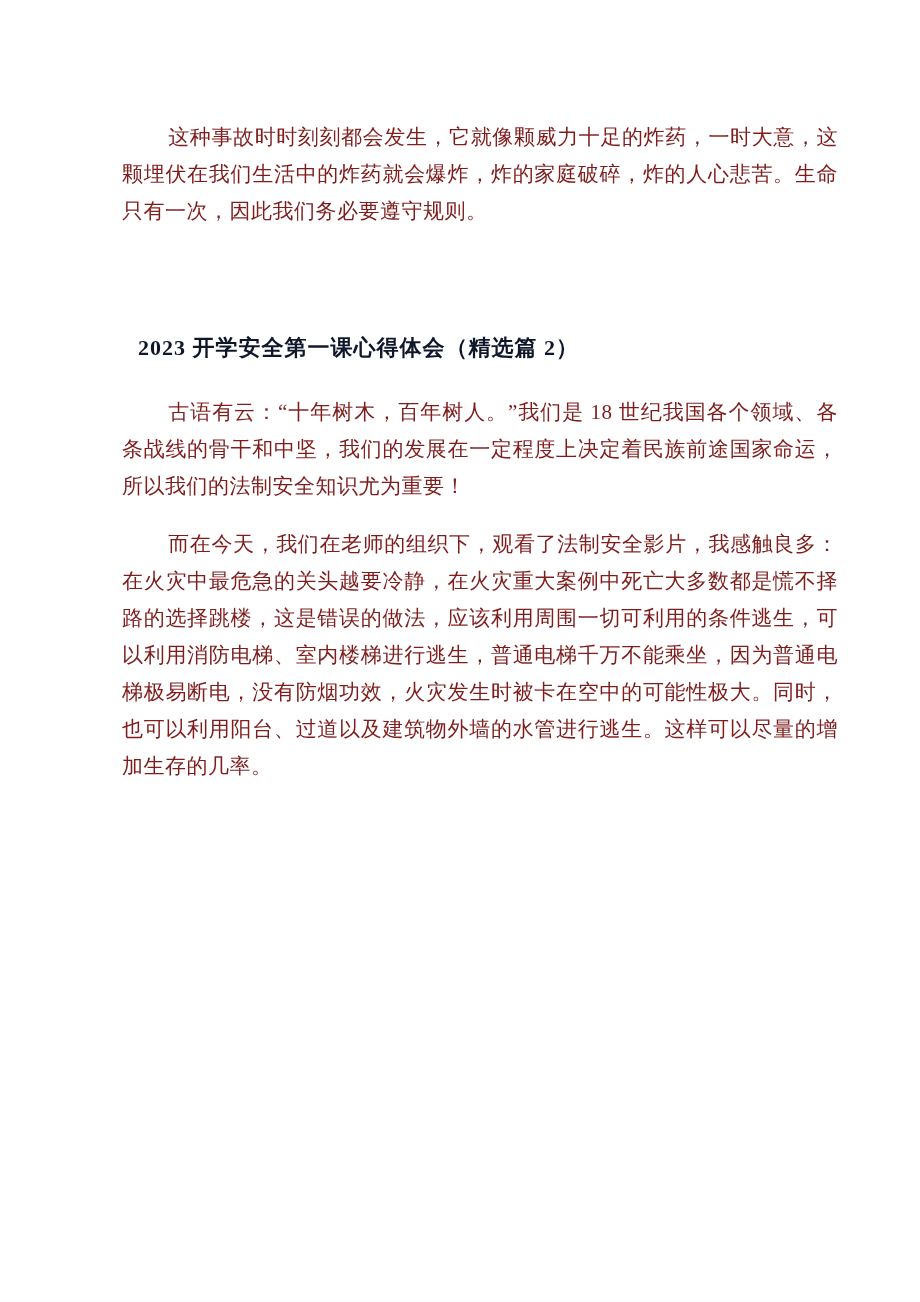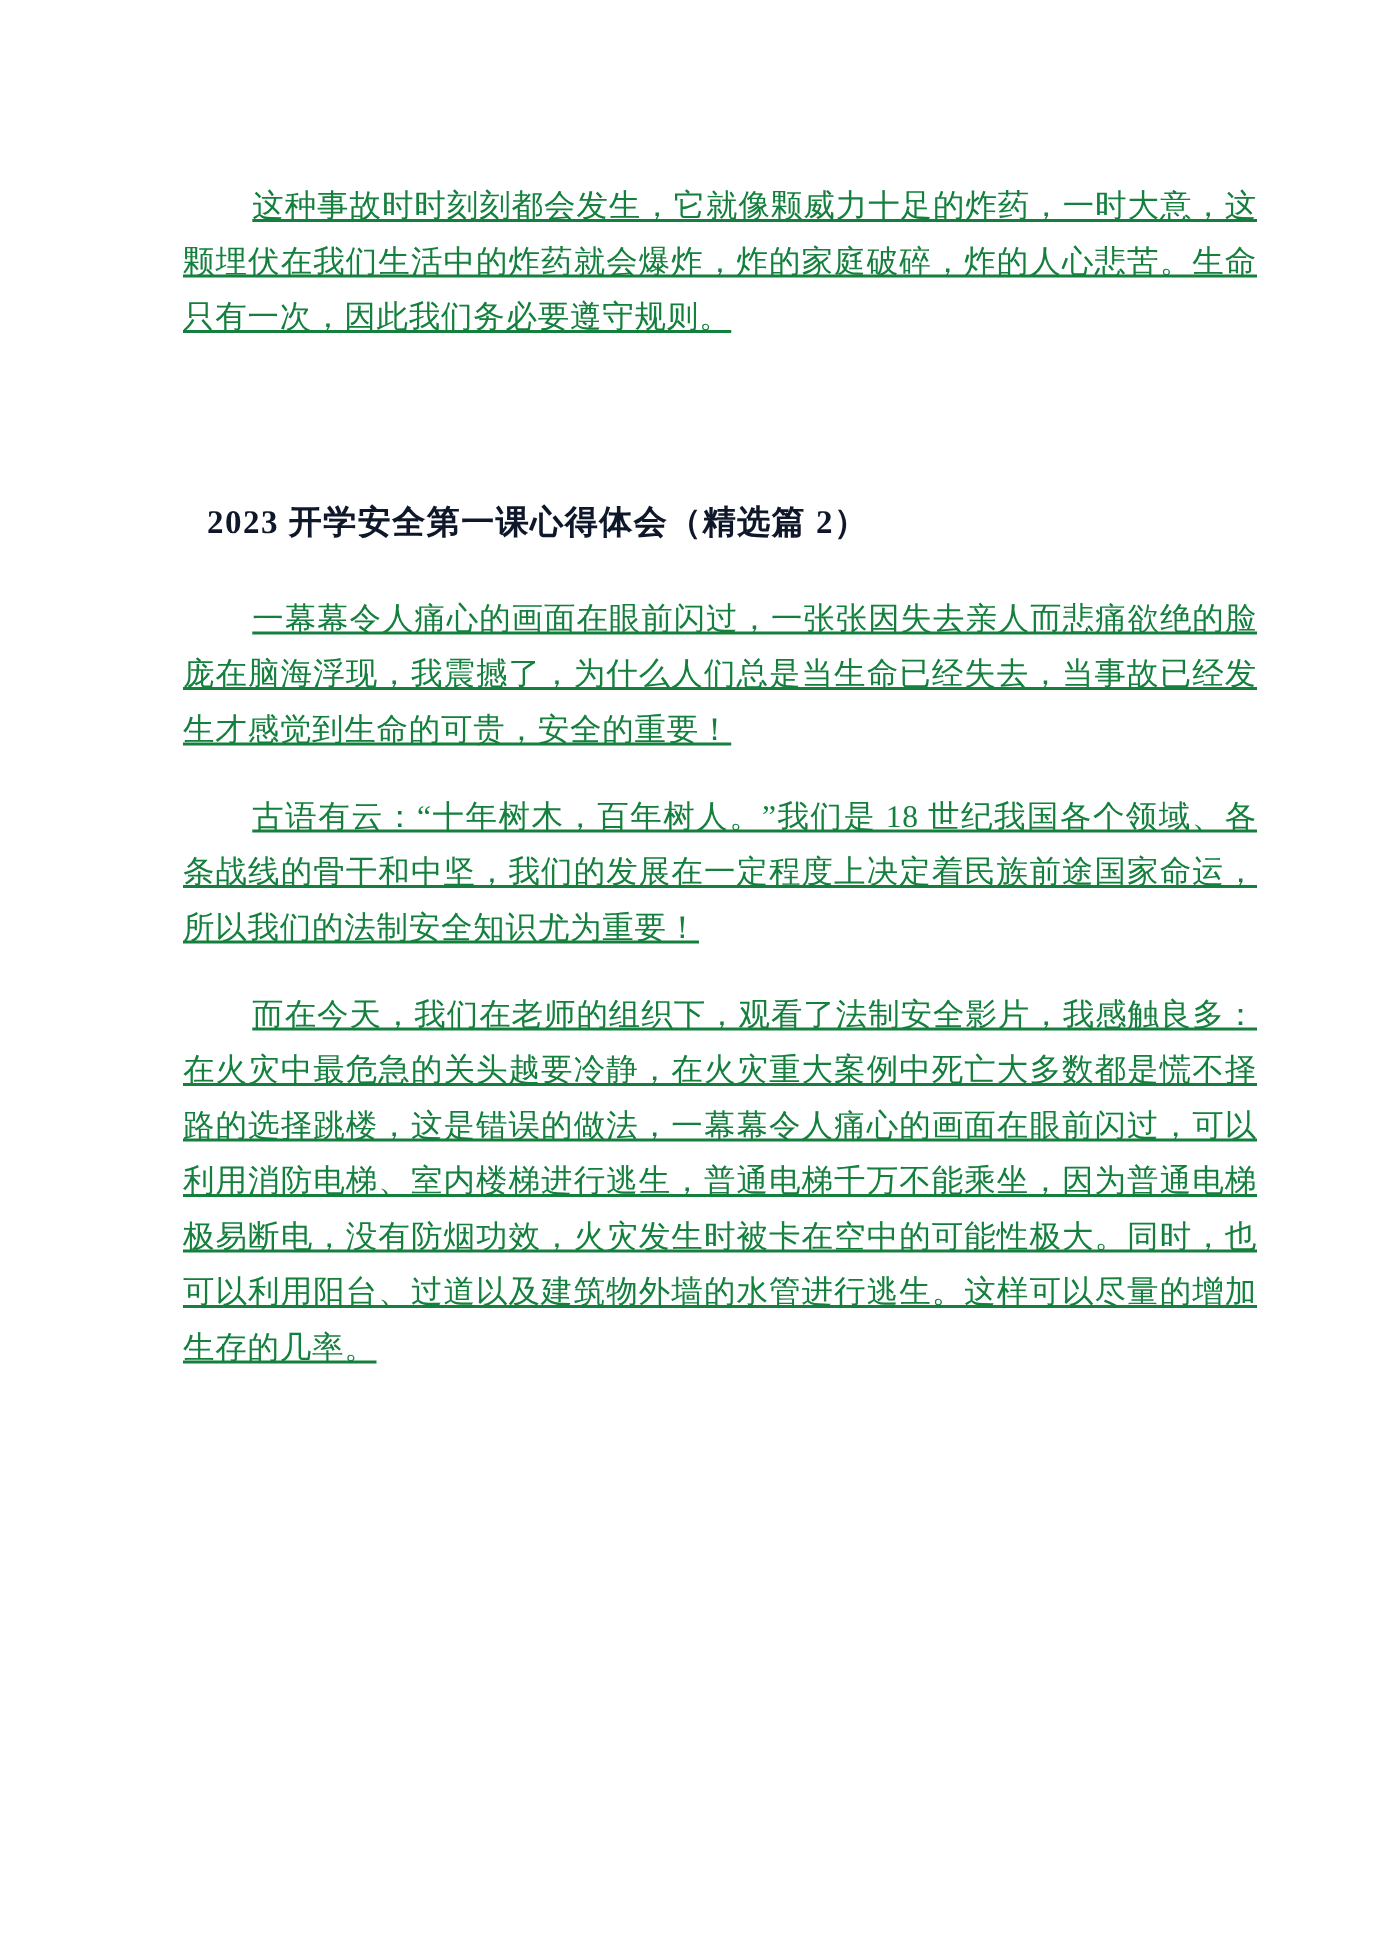--- a/index.html
+++ b/index.html
@@ -19,25 +19,24 @@
     position: absolute;
     left: 122px;
     top: 0;
     width: 716px;
     padding-top: 119px;
   }
   .para {
     margin: 0 0 21px 0;
     font-size: 21px;
     line-height: 37px;
-    color: #15803d;
+    color: #7f1d1d;
     text-align: justify;
     text-indent: 2.2em;
     letter-spacing: 0.5px;
-    text-decoration: underline;
   }
   .heading {
     margin: 100px 0 28px 16px;
     font-size: 22px;
     line-height: 36px;
     font-weight: 700;
     color: #0f172a;
     text-indent: 0;
     letter-spacing: 1px;
   }
@@ -45,21 +44,20 @@
 </head>
 <body>
 
 <div class="page">
   <div class="content">
 
     <p class="para">这种事故时时刻刻都会发生，它就像颗威力十足的炸药，一时大意，这颗埋伏在我们生活中的炸药就会爆炸，炸的家庭破碎，炸的人心悲苦。生命只有一次，因此我们务必要遵守规则。</p>
 
     <h2 class="heading">2023 开学安全第一课心得体会（精选篇 2）</h2>
 
-    <p class="para">一幕幕令人痛心的画面在眼前闪过，一张张因失去亲人而悲痛欲绝的脸庞在脑海浮现，我震撼了，为什么人们总是当生命已经失去，当事故已经发生才感觉到生命的可贵，安全的重要！</p>
 
     <p class="para">古语有云：“十年树木，百年树人。”我们是 18 世纪我国各个领域、各条战线的骨干和中坚，我们的发展在一定程度上决定着民族前途国家命运，所以我们的法制安全知识尤为重要！</p>
 
-    <p class="para">而在今天，我们在老师的组织下，观看了法制安全影片，我感触良多：在火灾中最危急的关头越要冷静，在火灾重大案例中死亡大多数都是慌不择路的选择跳楼，这是错误的做法，一幕幕令人痛心的画面在眼前闪过，可以利用消防电梯、室内楼梯进行逃生，普通电梯千万不能乘坐，因为普通电梯极易断电，没有防烟功效，火灾发生时被卡在空中的可能性极大。同时，也可以利用阳台、过道以及建筑物外墙的水管进行逃生。这样可以尽量的增加生存的几率。</p>
+    <p class="para">而在今天，我们在老师的组织下，观看了法制安全影片，我感触良多：在火灾中最危急的关头越要冷静，在火灾重大案例中死亡大多数都是慌不择路的选择跳楼，这是错误的做法，应该利用周围一切可利用的条件逃生，可以利用消防电梯、室内楼梯进行逃生，普通电梯千万不能乘坐，因为普通电梯极易断电，没有防烟功效，火灾发生时被卡在空中的可能性极大。同时，也可以利用阳台、过道以及建筑物外墙的水管进行逃生。这样可以尽量的增加生存的几率。</p>
 
 
   </div>
 </div>
 
 </body></html>

